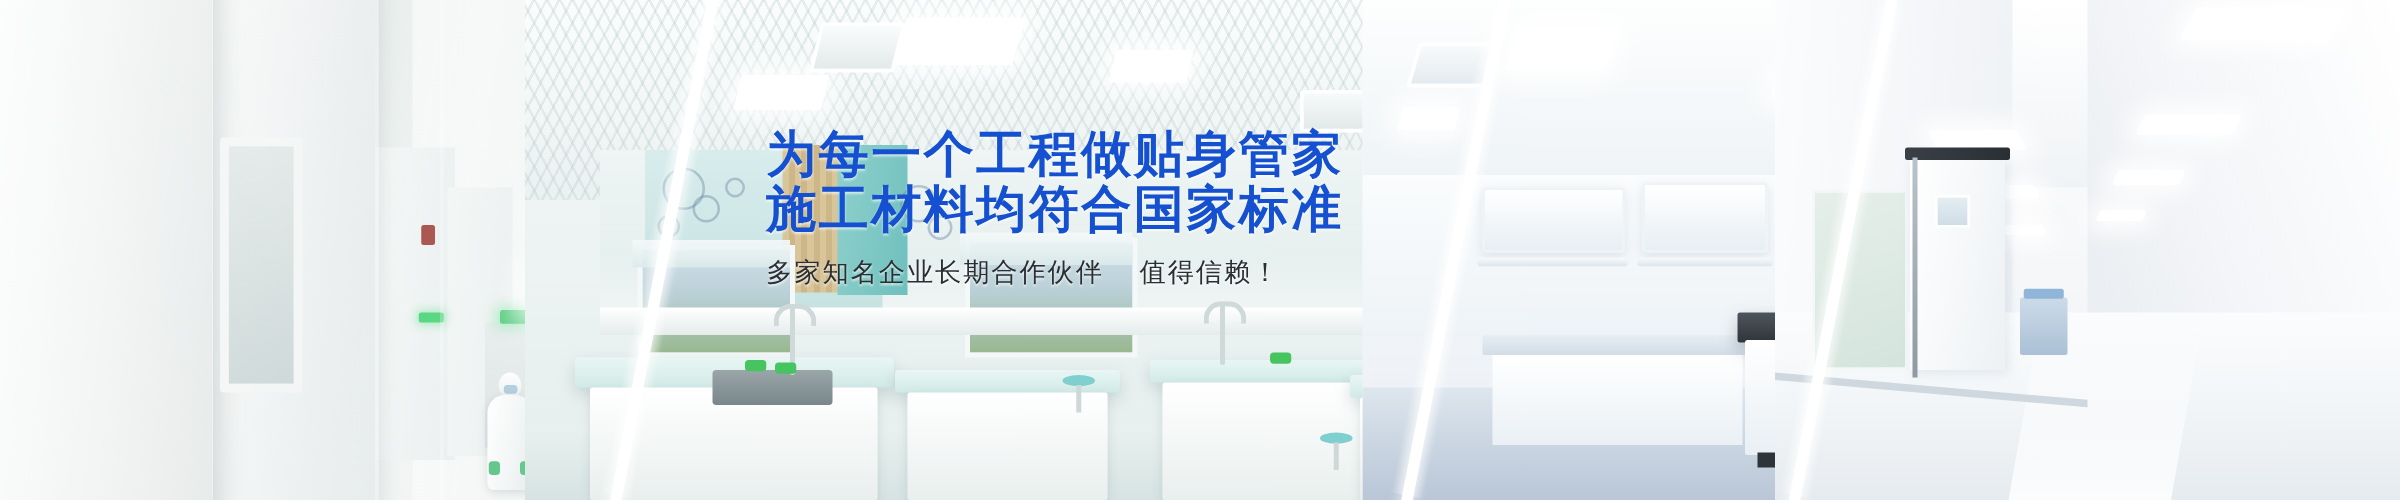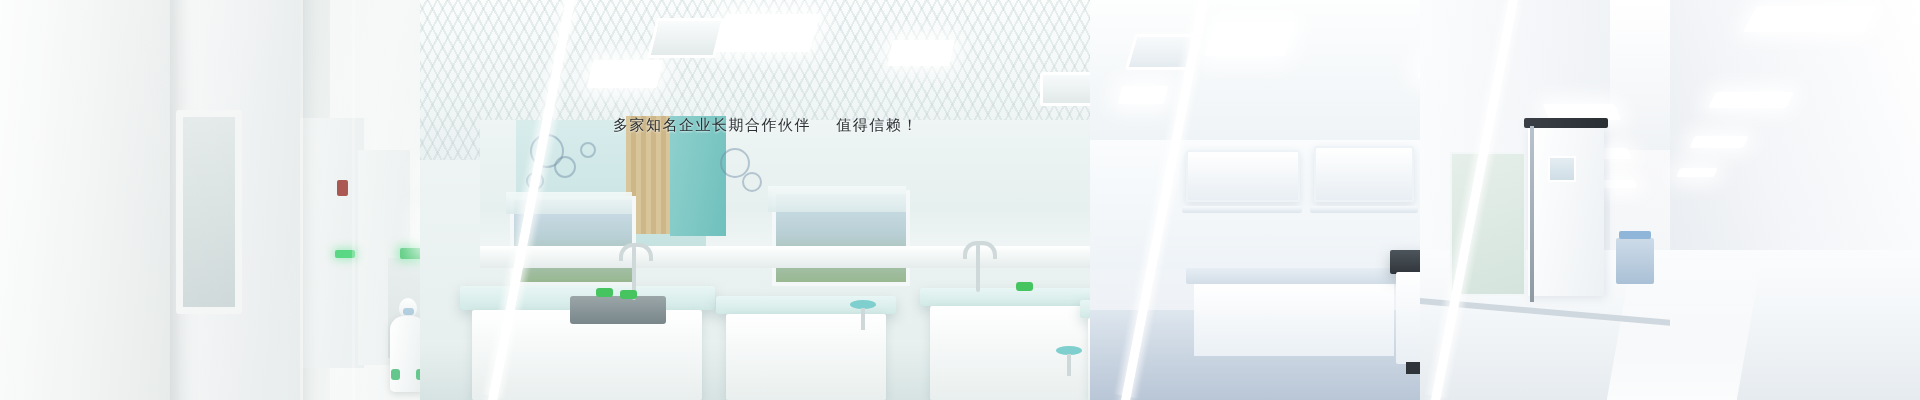--- a/index.html
+++ b/index.html
@@ -231,21 +231,21 @@
     font-weight:bold;
     letter-spacing:2px;
     line-height:44px;
     white-space:nowrap;
     text-shadow:0 1px 2px rgba(255,255,255,.65);
   }
   .headline .l2{display:block;}
   .subline{
     margin-top:14px;
     color:#2b2f33;
-    font-size:15px;
+    font-size:21px;
     letter-spacing:1.5px;
     white-space:nowrap;
     text-shadow:0 1px 2px rgba(255,255,255,.8);
   }
   .subline .gap{display:inline-block;width:14px;}
 </style>
 </head>
 <body>
 
 <div class="banner">
@@ -406,20 +406,24 @@
   </div>
 
   <div class="feather f1"></div>
   <div class="feather f2"></div>
   <div class="feather f3"></div>
   <div class="divider d1"></div>
   <div class="divider d2"></div>
   <div class="divider d3"></div>
 
   <div class="copy">
+    <div class="headline">
+      <span class="l1">为每一个工程做贴身管家</span>
+      <span class="l2">施工材料均符合国家标准</span>
+    </div>
     <div class="subline">
       <span>多家知名企业长期合作伙伴</span>
       <span class="gap"></span>
       <span>值得信赖！</span>
     </div>
   </div>
 
 </div>
 
 </body></html>

